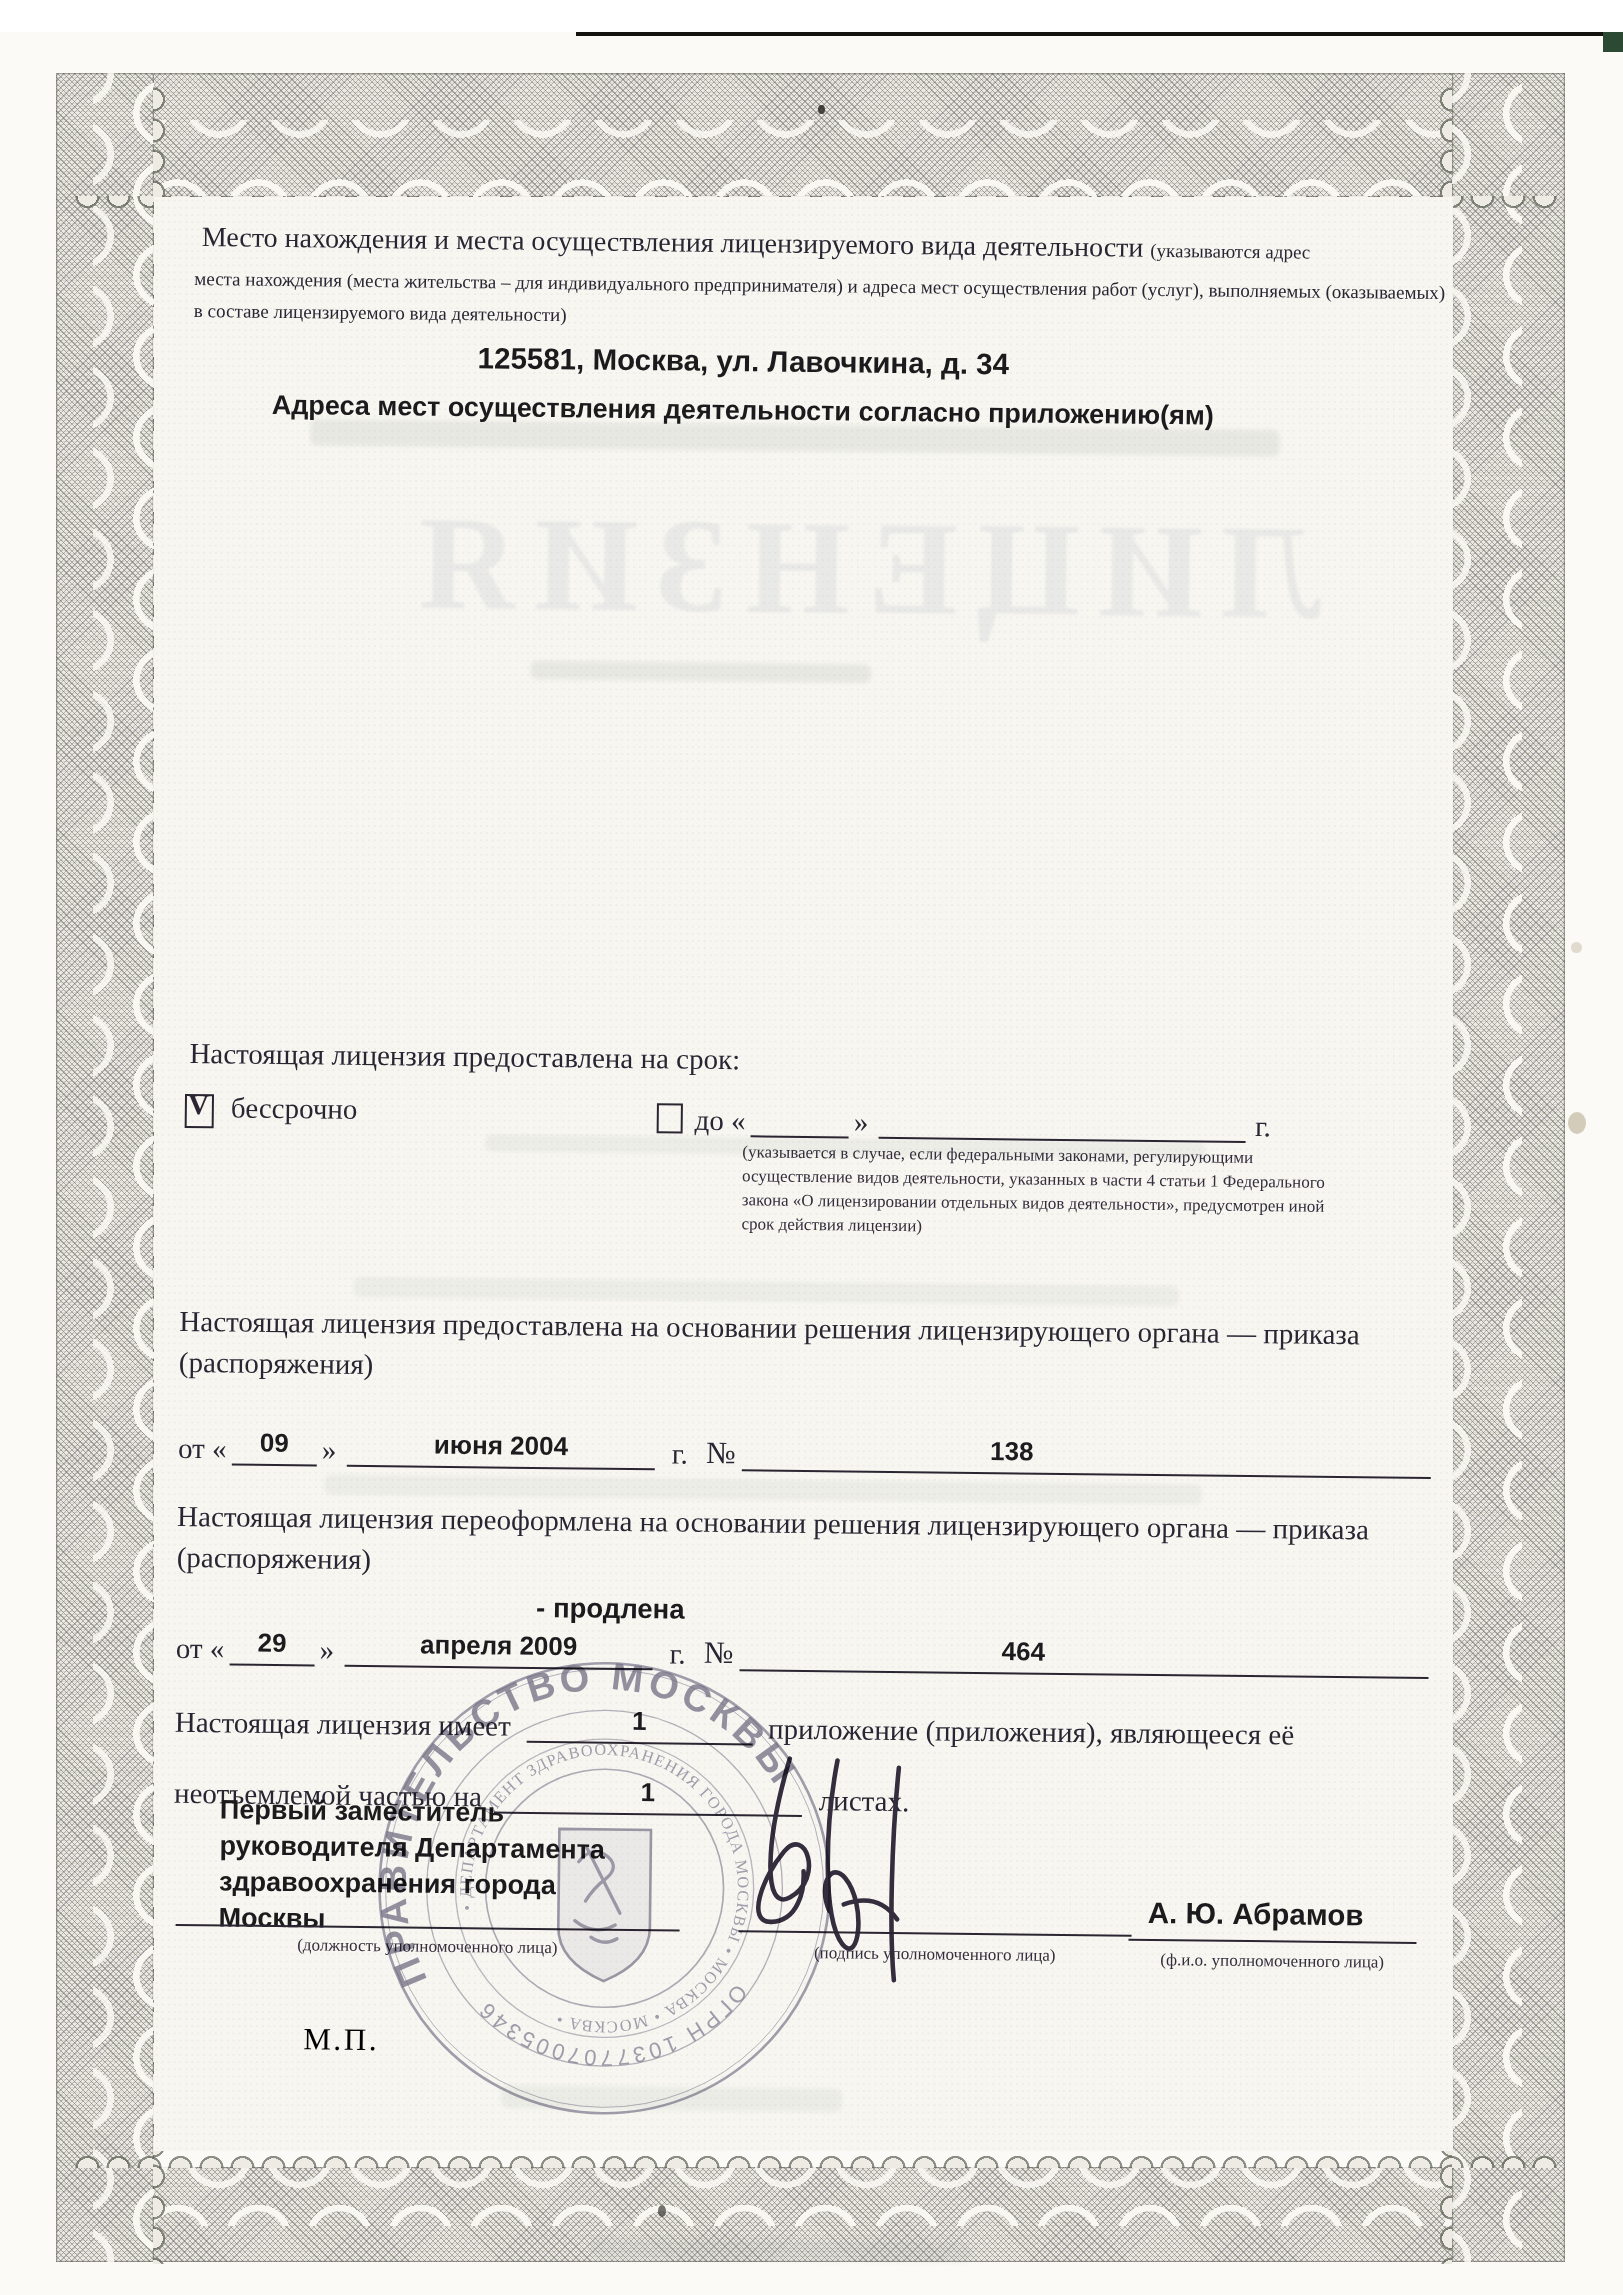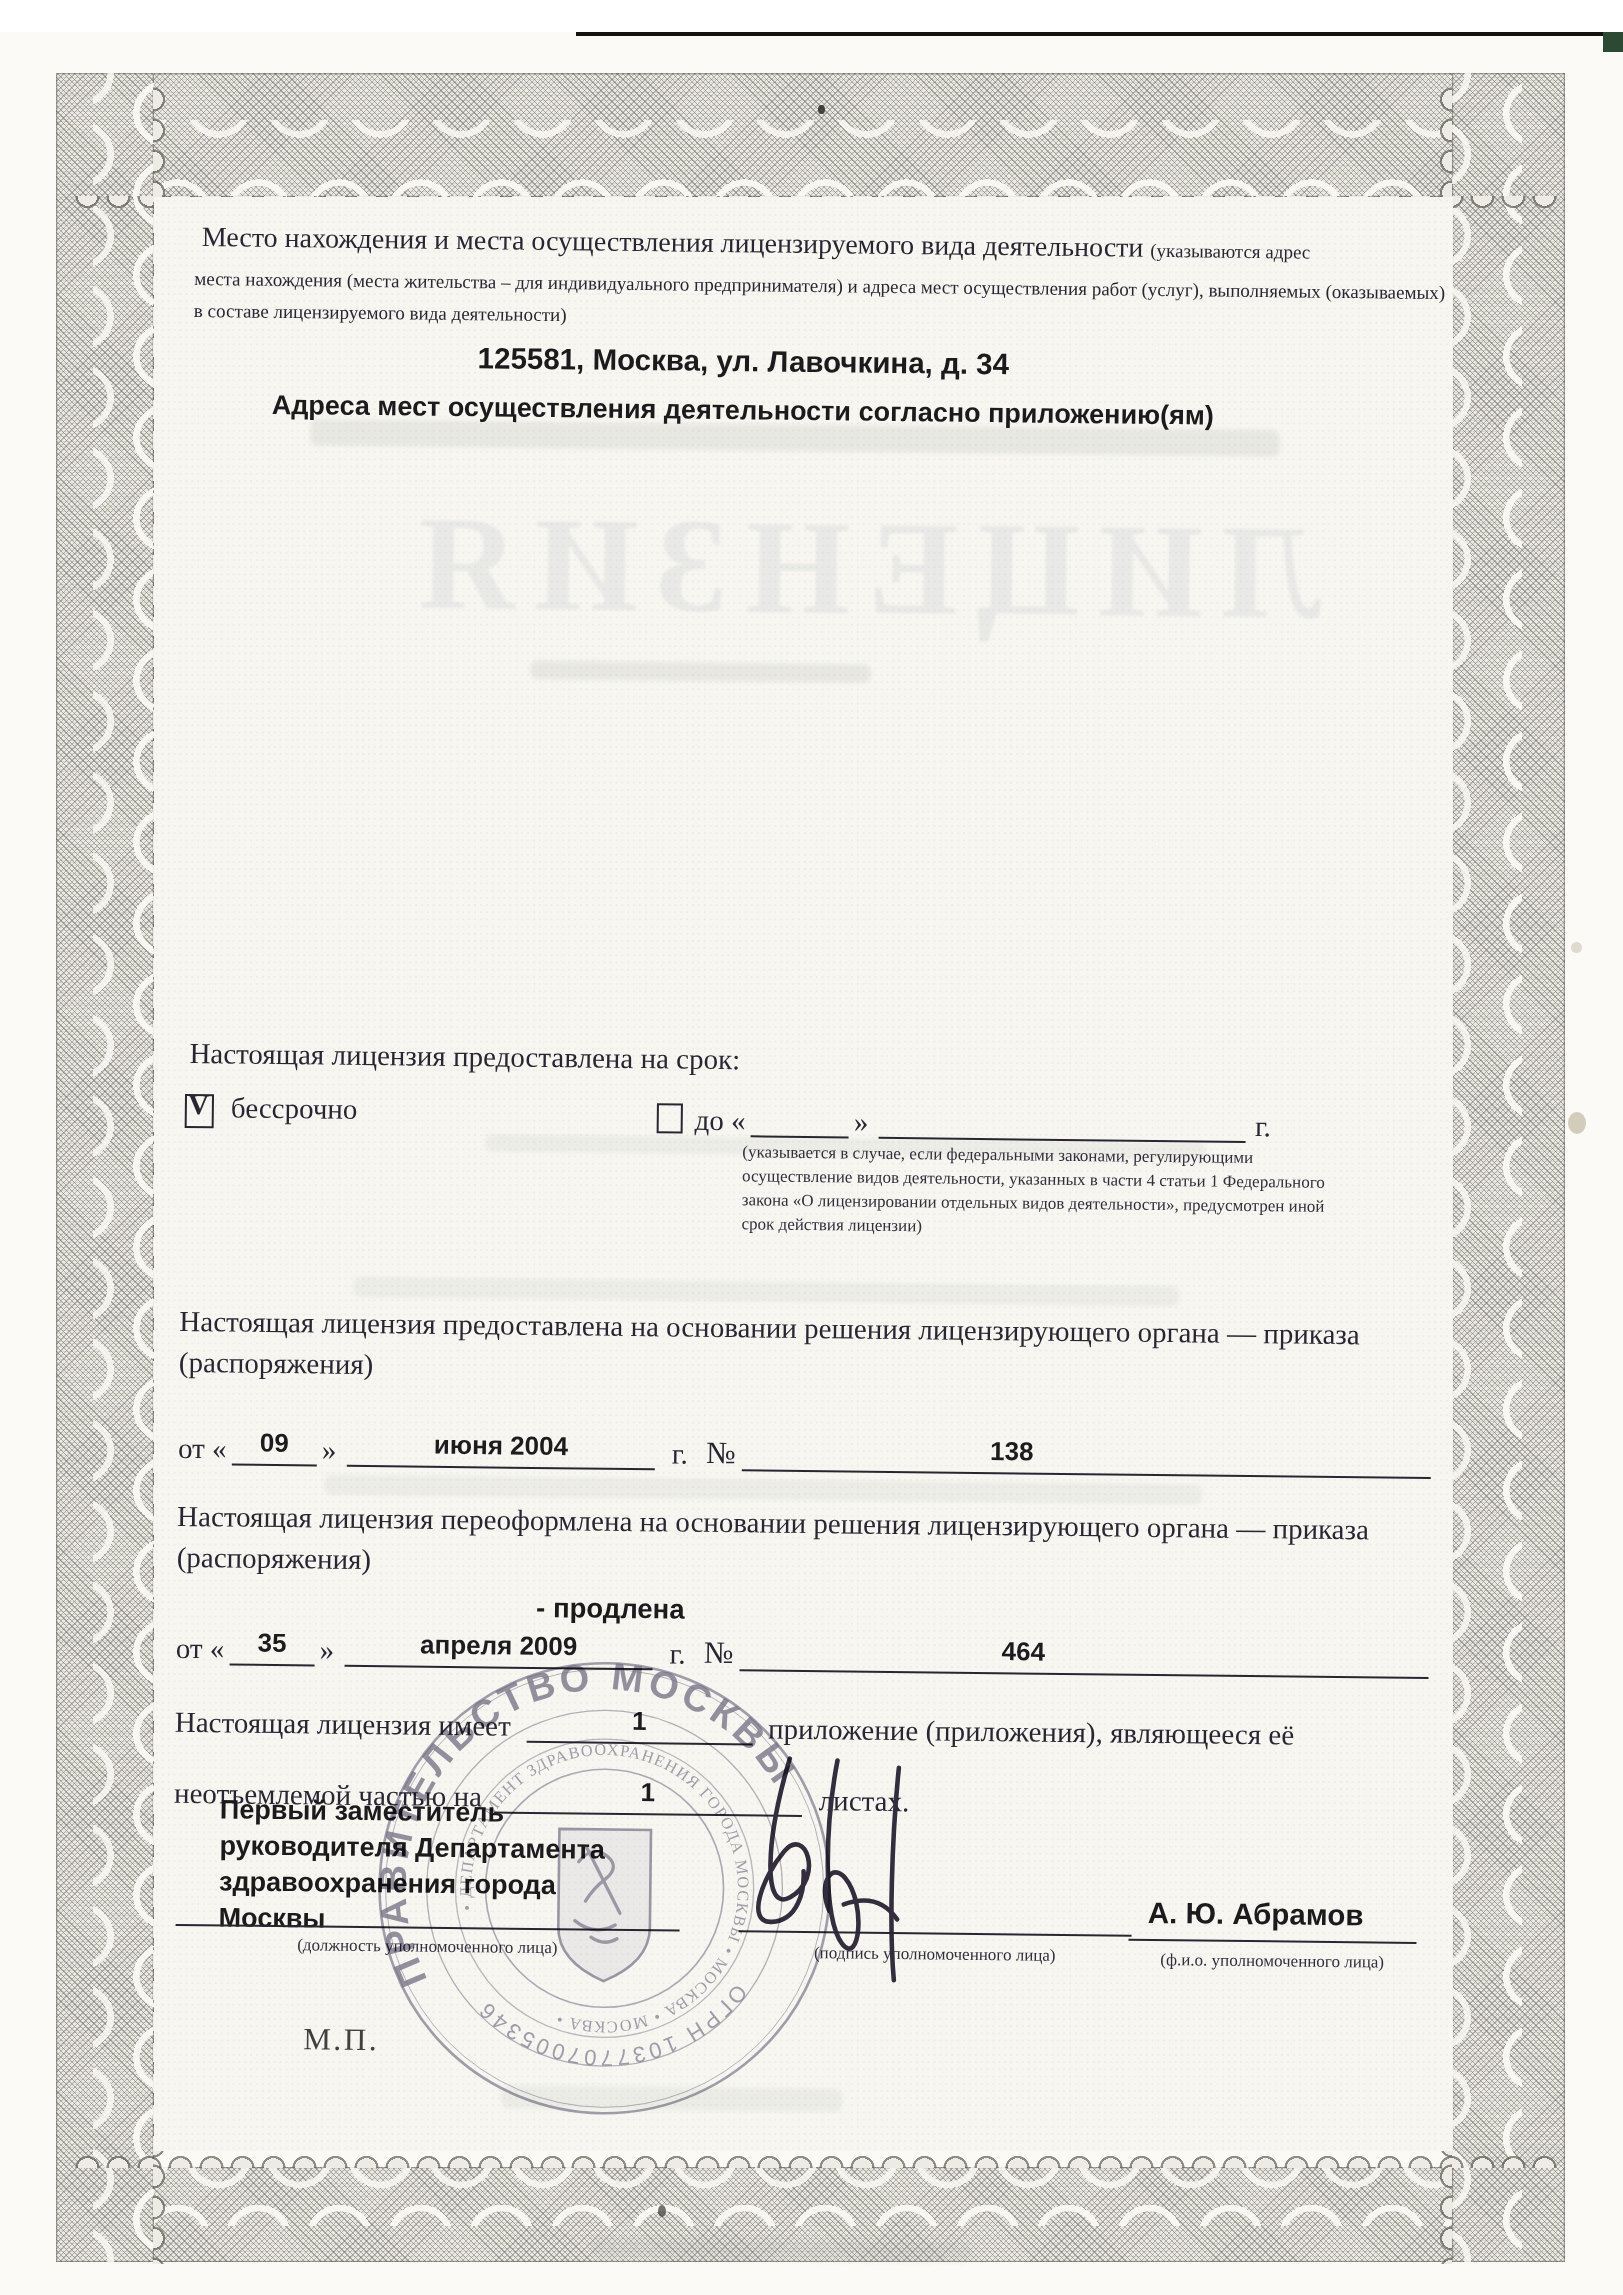--- a/index.html
+++ b/index.html
@@ -89,21 +89,21 @@
   .ghost{position:absolute;filter:blur(2px);pointer-events:none;}
   .ghost-bar{background:rgba(140,150,140,.14);border-radius:6.5px;}
   .ghost-word{
     font-family:"Liberation Serif", serif;font-weight:700;
     color:rgba(120,126,148,.10);transform:scaleX(-1);
     letter-spacing:18.3px;filter:blur(1.3px);white-space:nowrap;
   }
   .underline{border-top:2px solid #2a2531;}
   .stamp{position:absolute;mix-blend-mode:multiply;opacity:.8;}
   .sig{position:absolute;}
-  .mp{font-size:31px;letter-spacing:2.6px;color:#404040;}
+  .mp{font-size:31px;letter-spacing:2.6px;color:#000000;}
 </style>
 </head>
 <body>
 
 <div class="page">
 
   <div class="scan-top-line"></div>
   <div class="scan-corner-chip"></div>
 
   <div class="band band-top"></div>
@@ -172,21 +172,21 @@
       <span class="fill" style="flex:1;height:64px;margin-left:6.5px;justify-content:flex-start;">
           <span class="val" style="padding-left:36%;">138</span>
         </span>
     </div>
 
     <div class="abs serif body-t" style="left:193px;top:1471px;width:1253px;">Настоящая лицензия переоформлена на основании решения лицензирующего органа — приказа (распоряжения)</div>
     <div class="abs sans-b" style="left:553px;top:1563px;font-size:27.5px;">- продлена</div>
     <div class="abs row" style="left:193px;top:1571px;height:69px;width:1253px;">
       <span class="serif lbl">от «</span>
       <span class="fill" style="width:85px;height:64px;margin:0 5.2px;">
-          <span class="val">35</span>
+          <span class="val">29</span>
         </span>
       <span class="serif lbl">»</span>
       <span class="fill" style="width:308px;height:64px;margin:0 17px 0 10.5px;">
           <span class="val">апреля  2009</span>
         </span>
       <span class="serif lbl">г.</span>
       <span class="serif" style="font-size:31px;margin-left:18.3px;">№</span>
       <span class="fill" style="flex:1;height:64px;margin-left:6.5px;justify-content:flex-start;">
           <span class="val" style="padding-left:38%;">464</span>
         </span>

